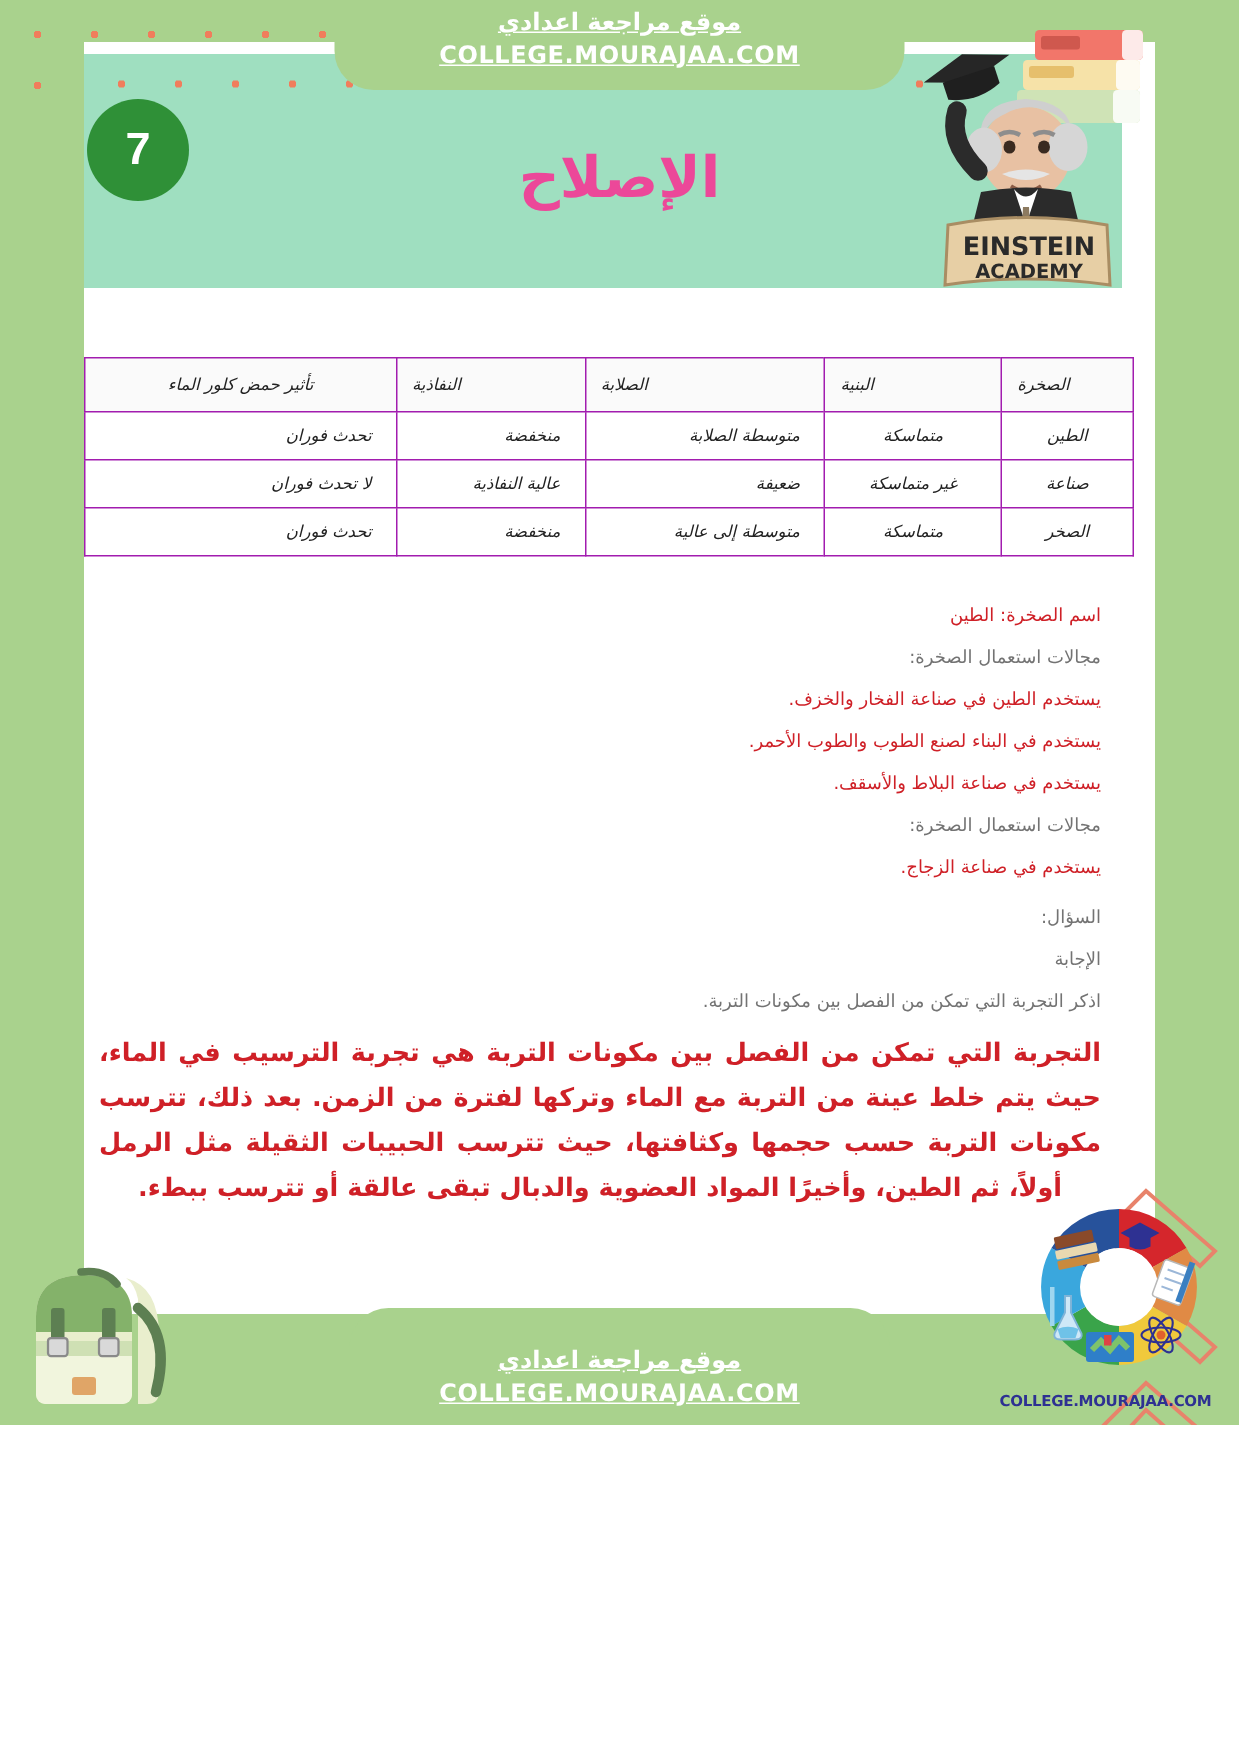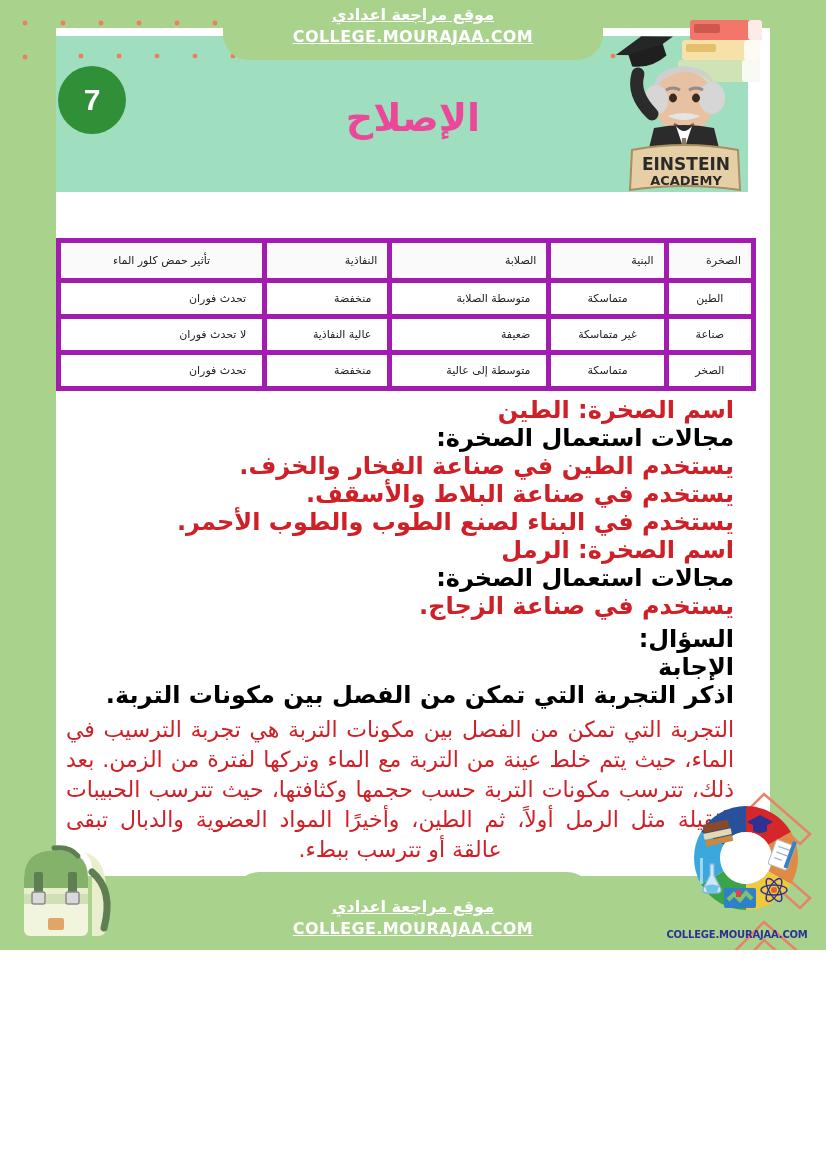--- a/index.html
+++ b/index.html
@@ -146,29 +146,30 @@
     width: 700px;
     border-collapse: collapse;
     font-family: "DejaVu Sans", "Liberation Sans", sans-serif;
     font-size: 11px;
     color: #222222;
     direction: rtl;
     background: #ffffff;
   }
   .rock-table th,
   .rock-table td {
-    border: 5px solid #a21caf;
+    border: 1px solid #a21caf;
     padding: 9px 10px;
     font-weight: normal;
     vertical-align: middle;
     white-space: nowrap;
+    font-style: italic;
   }
   .rock-table thead th {
     background: #fafafa;
-    text-align: right;
+    text-align: left;
     font-size: 11px;
     padding: 11px 10px;
   }
   .rock-table thead th:last-child { text-align: center; }
   .rock-table tbody td { text-align: center; }
   .rock-table tbody td.celltxt-start { text-align: right; padding-right: 16px; }
   .rock-table col.c-rock   { width: 88px; }
   .rock-table col.c-struct { width: 118px; }
   .rock-table col.c-hard   { width: 160px; }
   .rock-table col.c-perm   { width: 126px; }
@@ -179,33 +180,33 @@
     position: absolute;
     left: 56px; top: 396px;
     width: 692px;
     direction: rtl;
     text-align: right;
     padding-left: 10px;
     padding-right: 14px;
     z-index: 4;
   }
   .line {
-    font-size: 24px;
-    font-weight: bold;
+    font-size: 12px;
+    font-weight: normal;
     line-height: 28px;
     white-space: nowrap;
   }
   .line.red   { color: #cf2027; }
-  .line.black { color: #000000; }
+  .line.black { color: #737373; }
   .line.sp-top { margin-top: 5px; }
 
   .answer-para {
     margin-top: 6px;
-    font-size: 22px;
-    font-weight: normal;
+    font-size: 17px;
+    font-weight: bold;
     line-height: 30px;
     color: #cf2027;
     text-align: justify;
     text-align-last: center;
     direction: rtl;
   }
 
   
   .chevrons {
     position: absolute;
@@ -386,23 +387,22 @@
       <path d="M6,114 L44,76 L90,116 L80,126 L44,94 L16,124 Z"></path>
       <path d="M6,178 L44,140 L90,180 L80,190 L44,158 L16,188 Z"></path>
       <path d="M6,242 L44,204 L90,244 L80,254 L44,222 L16,252 Z"></path>
     </g>
   </svg>
 
   <div class="content">
     <div class="line red">اسم الصخرة: الطين</div>
     <div class="line black">مجالات استعمال الصخرة:</div>
     <div class="line red">يستخدم الطين في صناعة الفخار والخزف.</div>
+    <div class="line red">يستخدم في البناء لصنع الطوب والطوب الأحمر.</div>
     <div class="line red">يستخدم في صناعة البلاط والأسقف.</div>
-    <div class="line red">يستخدم في البناء لصنع الطوب والطوب الأحمر.</div>
-    <div class="line red">اسم الصخرة: الرمل</div>
     <div class="line black">مجالات استعمال الصخرة:</div>
     <div class="line red">يستخدم في صناعة الزجاج.</div>
 
     <div class="line black sp-top">السؤال:</div>
     <div class="line black">الإجابة</div>
     <div class="line black">اذكر التجربة التي تمكن من الفصل بين مكونات التربة.</div>
     <div class="answer-para">التجربة التي تمكن من الفصل بين مكونات التربة هي تجربة الترسيب في الماء، حيث يتم خلط عينة من التربة مع الماء وتركها لفترة من الزمن. بعد ذلك، تترسب مكونات التربة حسب حجمها وكثافتها، حيث تترسب الحبيبات الثقيلة مثل الرمل أولاً، ثم الطين، وأخيرًا المواد العضوية والدبال تبقى عالقة أو تترسب ببطء.</div>
   </div>
 
   <div class="bottom-band"></div>

